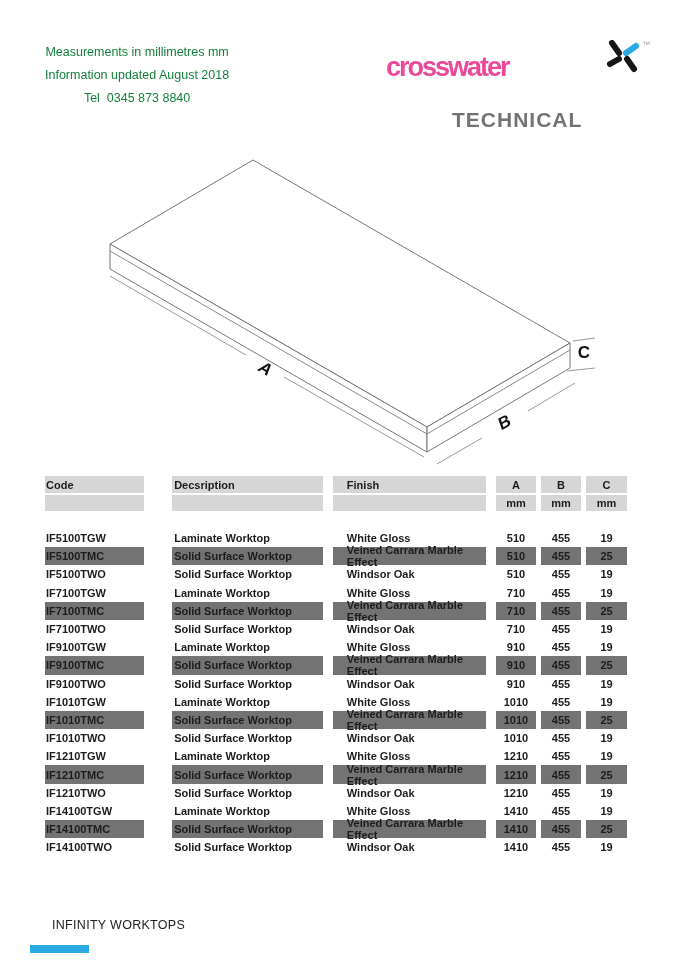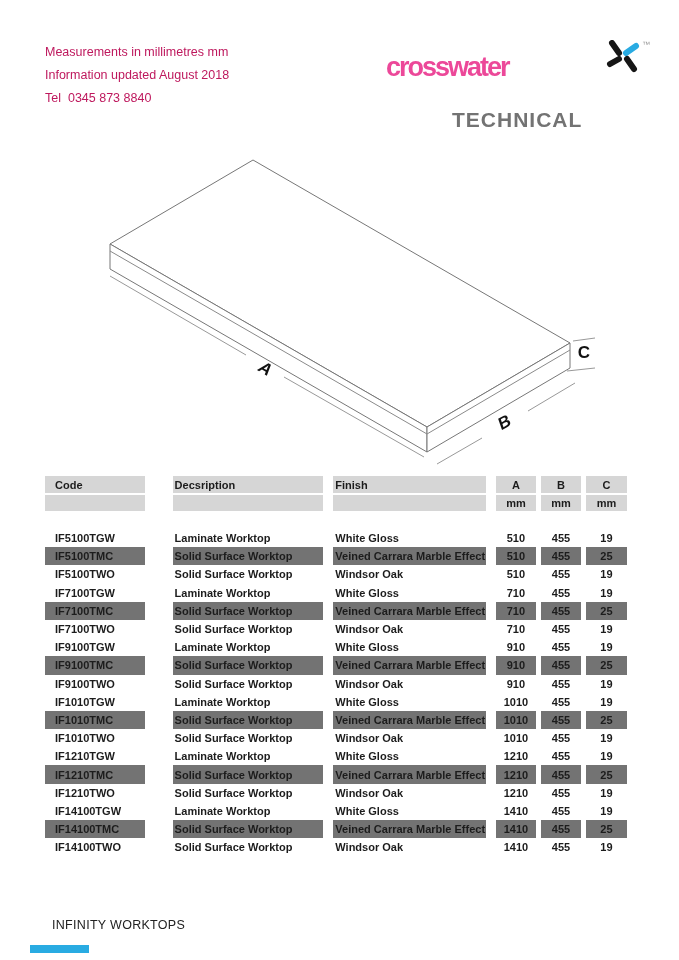--- a/index.html
+++ b/index.html
@@ -5,21 +5,21 @@
   * { margin:0; padding:0; box-sizing:border-box; }
   html,body { background:#e8e8e8; }
   .page {
     position:relative; width:679px; height:960px; margin:0 auto;
     background:#ffffff; overflow:hidden;
     font-family:"Liberation Sans", sans-serif; color:#1c1c1c;
   }
 
   
   .info { position:absolute; left:45px; top:41px; }
-  .info-line { font-size:12.5px; color:#be185d; height:23px; line-height:23px; white-space:pre; }
+  .info-line { font-size:12.5px; color:#15803d; height:23px; line-height:23px; white-space:pre;text-align:center; }
 
   
   .brand { position:absolute; left:386px; top:44px; width:265px; }
   .wordmark-row { position:relative; height:58px; }
   .wordmark {
     position:absolute; left:0; top:8px;
     font-size:27px; letter-spacing:-2px; color:#ec4899; font-weight:bold;
   }
   .xmark { position:absolute; left:219px; top:-4px; width:36px; height:36px; }
   .tm { position:absolute; left:256px; top:-4px; font-size:8px; color:#9a9a9a; }
@@ -32,23 +32,23 @@
   .diagram { position:absolute; left:0; top:150px; width:679px; height:330px; }
   .diagram svg { display:block; }
   .dim-label { font-family:"Liberation Sans", sans-serif; font-weight:bold; fill:#111; }
 
   
   .table { position:absolute; left:45px; top:476px; width:582px; }
   .thead { display:flex; height:17px; margin-bottom:2px; }
   .thead2 { height:16px; margin-bottom:0; }
   .cell { display:flex; align-items:center; font-size:11px; font-weight:bold; color:#1c1c1c; height:100%; }
   .thead .cell { background:#d6d6d6; }
-  .c-code { width:104px; margin-right:28px; padding-left:10px; }
+  .c-code { width:104px; margin-right:28px; padding-left:1px; }
   .c-desc { width:158px; margin-right:10px; padding-left:2px; }
-  .c-finish { width:160px; margin-right:10px; padding-left:2px; }
+  .c-finish { width:160px; margin-right:10px; padding-left:14px; }
   .c-num { width:42px; margin-right:5px; justify-content:center; padding-left:0; }
   .c-num:last-child { width:43px; margin-right:0; }
   #tbody { margin-top:18px; }
   .trow { display:flex; height:18.2px; align-items:flex-start; }
   .trow .cell { align-items:center; }
   .trow.hl .cell { background:#737373; }
 
   
   .footer-title {
     position:absolute; left:52px; top:918px;

